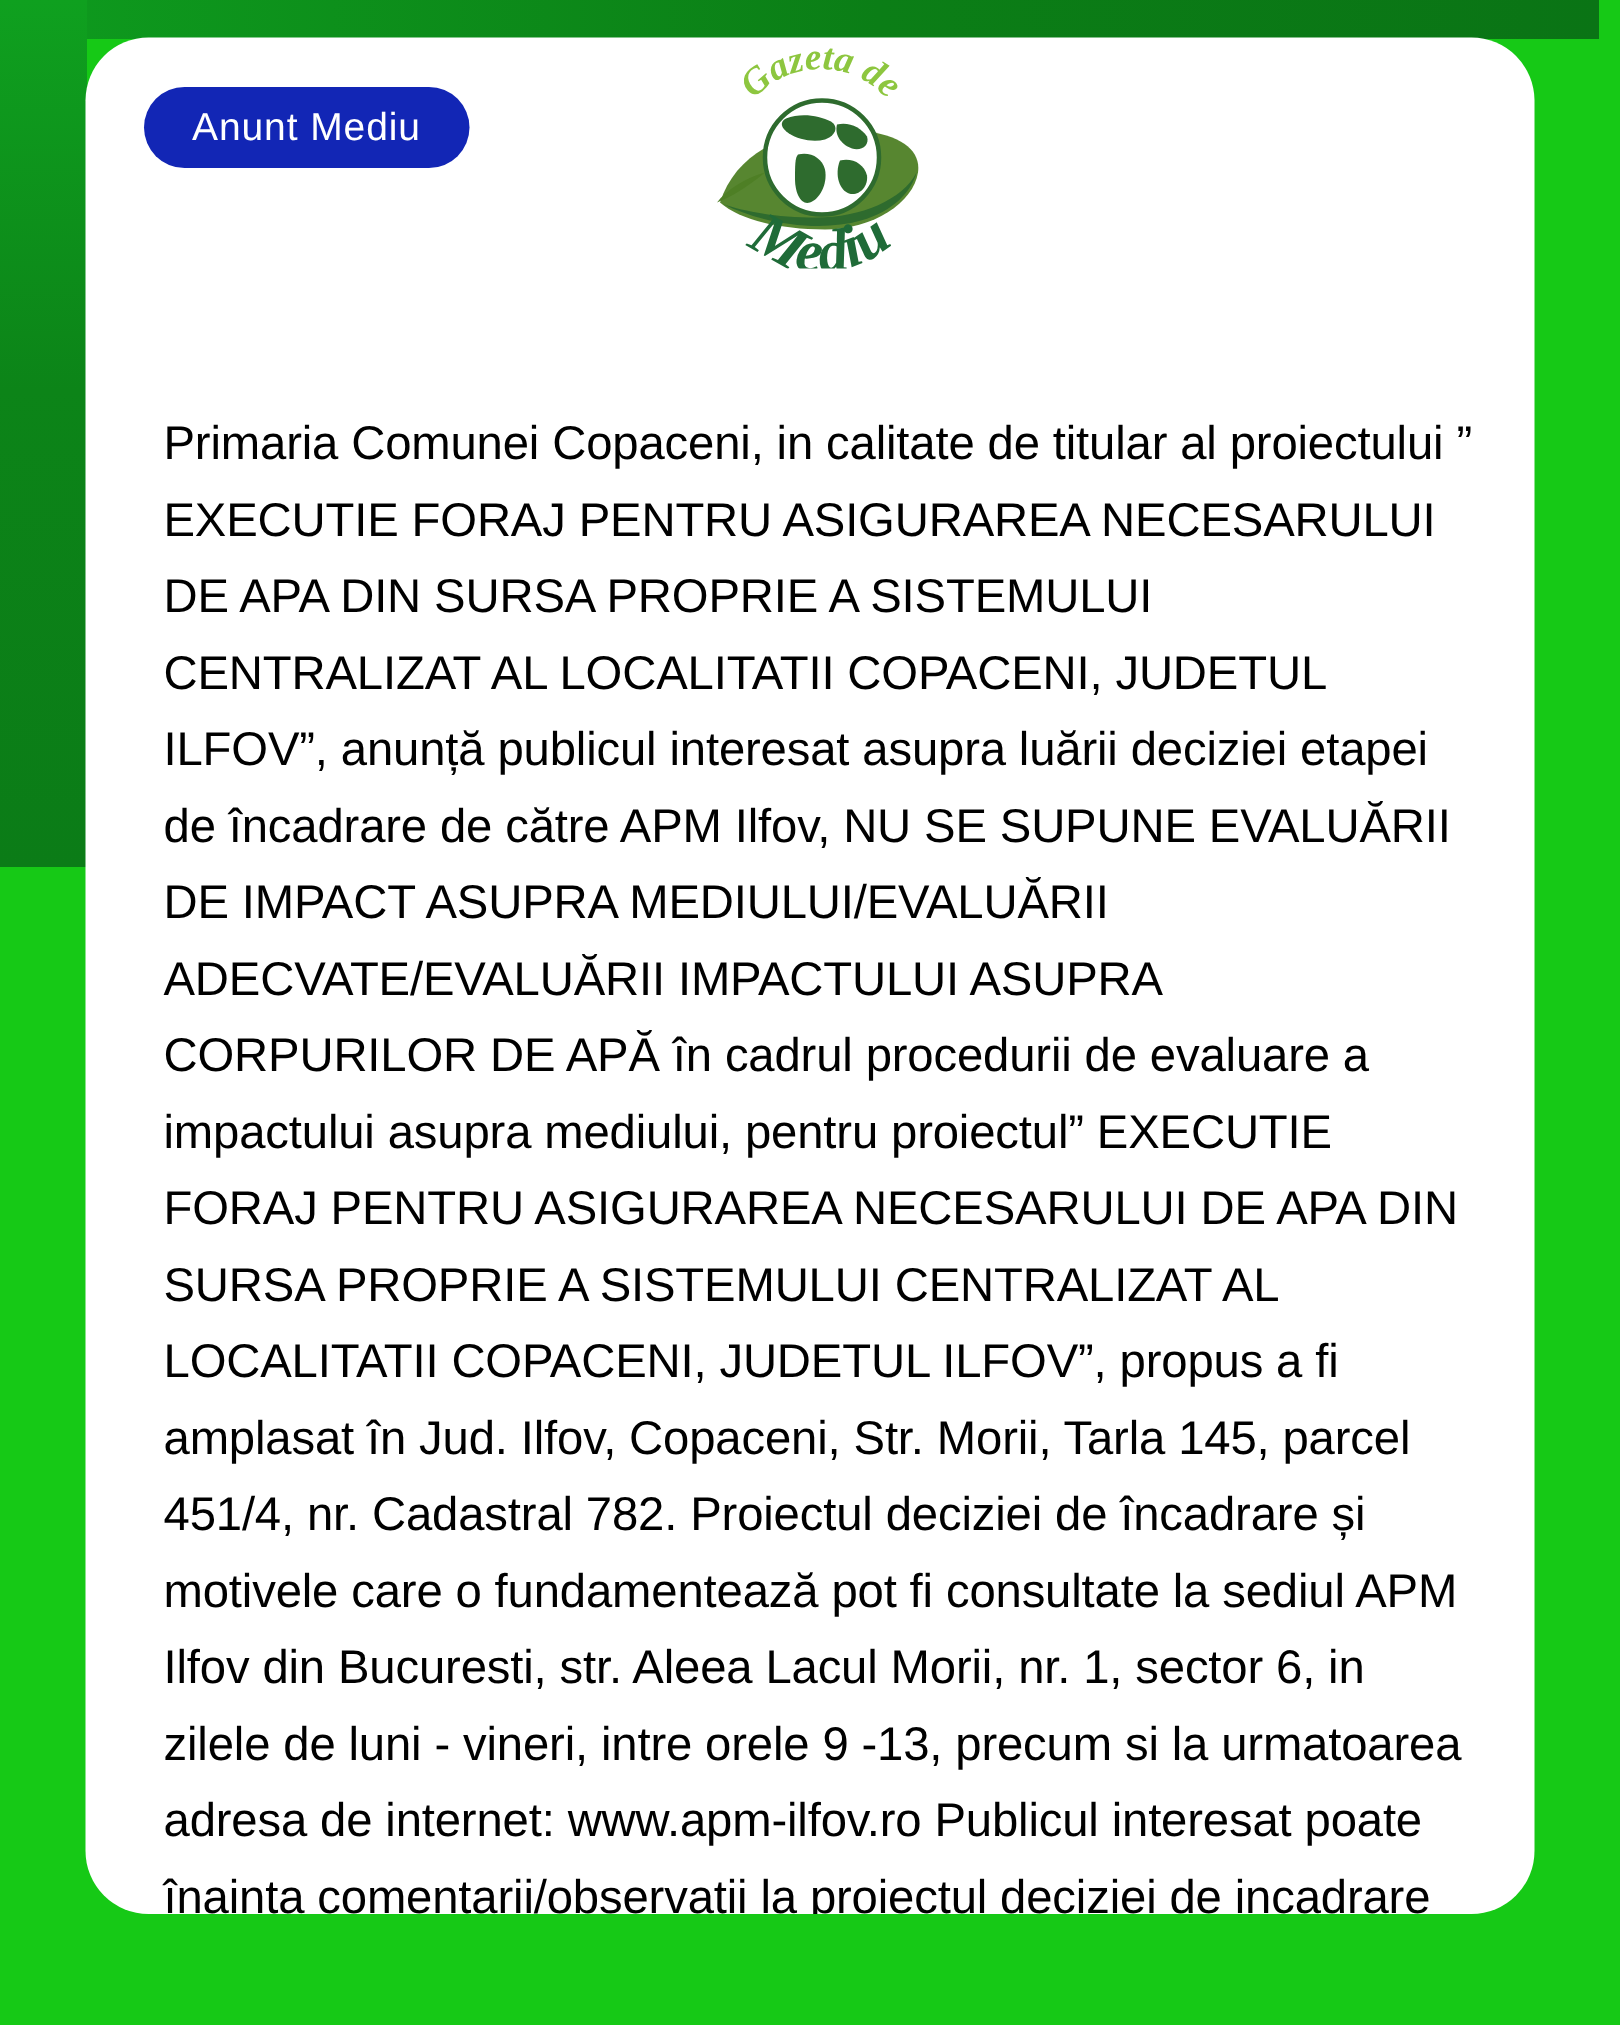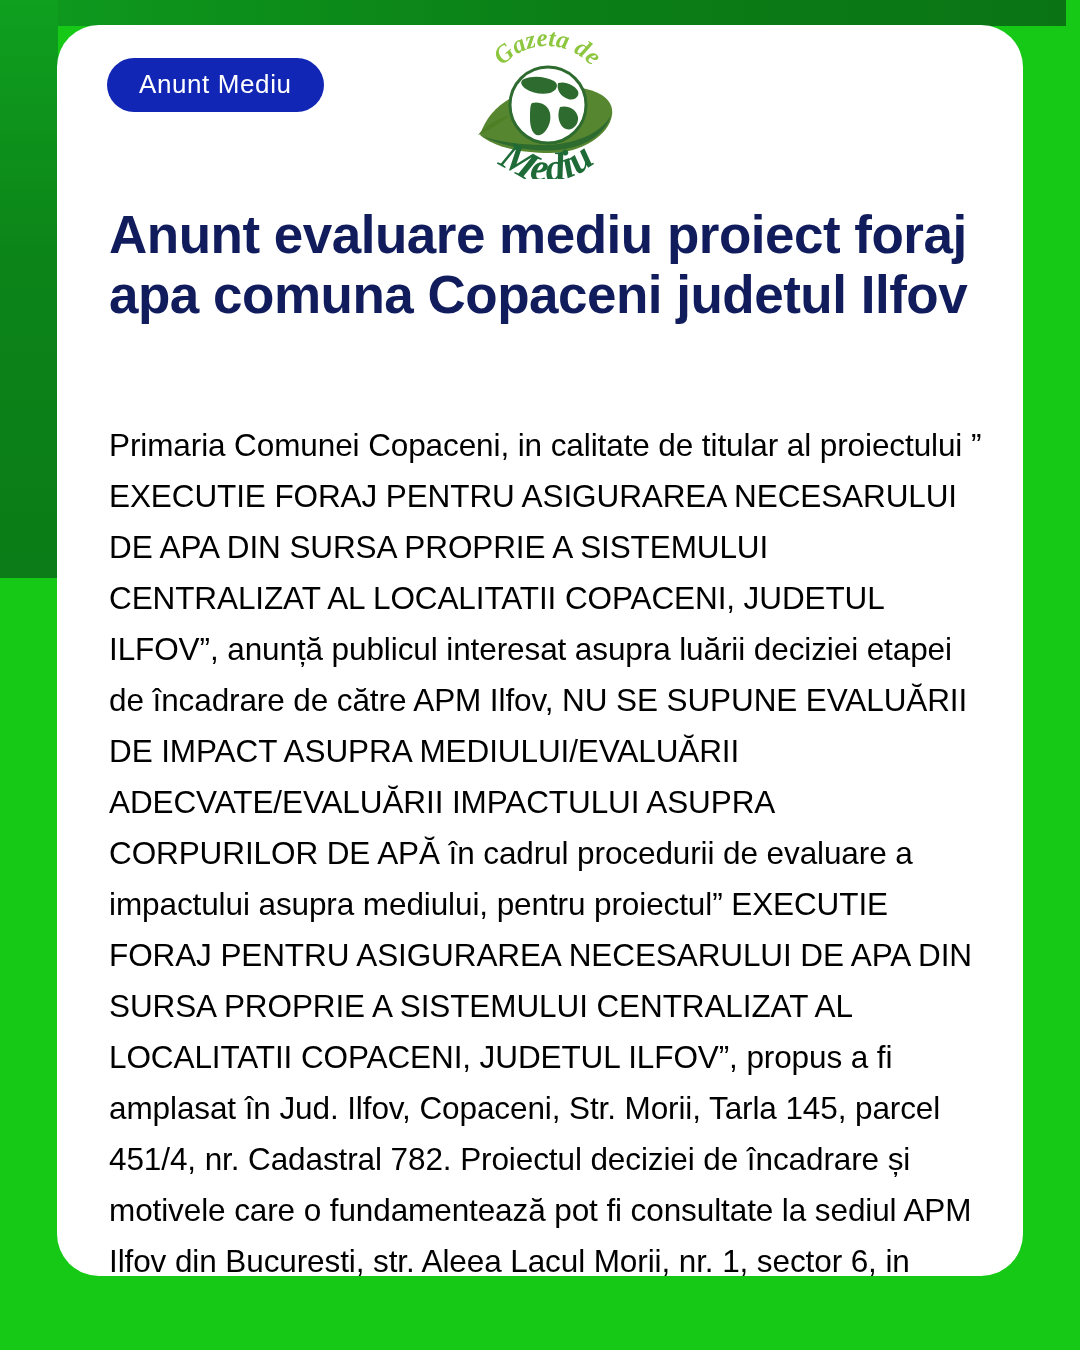--- a/index.html
+++ b/index.html
@@ -48,21 +48,21 @@
   }
 
   
   .header-row {
     position:relative;
     height:150px;
   }
 
   .badge {
     position:absolute;
-    left:50px;
+    left:39px;
     top:33px;
     background:#1226B5;
     color:#FFFFFF;
     border-radius:999px;
     padding:13px 32px 15px 32px;
     font-size:26px;
     letter-spacing:0.6px;
     font-weight:400;
     line-height:1;
     white-space:nowrap;
@@ -139,17 +139,16 @@
         <text font-family="'Liberation Serif', serif" font-size="25" font-style="italic" font-weight="700" fill="#8DC63F">
           <textPath href="#arcTop" startOffset="50%" text-anchor="middle">Gazeta de</textPath>
         </text>
         <text font-family="'Liberation Serif', serif" font-size="40" font-style="italic" font-weight="700" fill="#1F6B38">
           <textPath href="#arcBot" startOffset="50%" text-anchor="middle">Mediu</textPath>
         </text>
       </svg>
     </div>
   </div>
 
-  <h1 class="title">Anunt evaluare mediu proiect foraj apa comuna Copaceni judetul Ilfov</h1>
 
   <div class="body-text">Primaria Comunei Copaceni, in calitate de titular al proiectului ” EXECUTIE FORAJ PENTRU ASIGURAREA NECESARULUI DE APA DIN SURSA PROPRIE A SISTEMULUI CENTRALIZAT AL LOCALITATII COPACENI, JUDETUL ILFOV”, anunță publicul interesat asupra luării deciziei etapei de încadrare de către APM Ilfov, NU SE SUPUNE EVALUĂRII DE IMPACT ASUPRA MEDIULUI/EVALUĂRII ADECVATE/EVALUĂRII IMPACTULUI ASUPRA CORPURILOR DE APĂ în cadrul procedurii de evaluare a impactului asupra mediului, pentru proiectul” EXECUTIE FORAJ PENTRU ASIGURAREA NECESARULUI DE APA DIN SURSA PROPRIE A SISTEMULUI CENTRALIZAT AL LOCALITATII COPACENI, JUDETUL ILFOV”, propus a fi amplasat în Jud. Ilfov, Copaceni, Str. Morii, Tarla 145, parcel 451/4, nr. Cadastral 782. Proiectul deciziei de încadrare și motivele care o fundamentează pot fi consultate la sediul APM Ilfov din Bucuresti, str. Aleea Lacul Morii, nr. 1, sector 6, in zilele de luni - vineri, intre orele 9 -13, precum si la urmatoarea adresa de internet: www.apm-ilfov.ro Publicul interesat poate înainta comentarii/observatii la proiectul deciziei de incadrare în</div>
 
 </div>
 
 </body></html>

